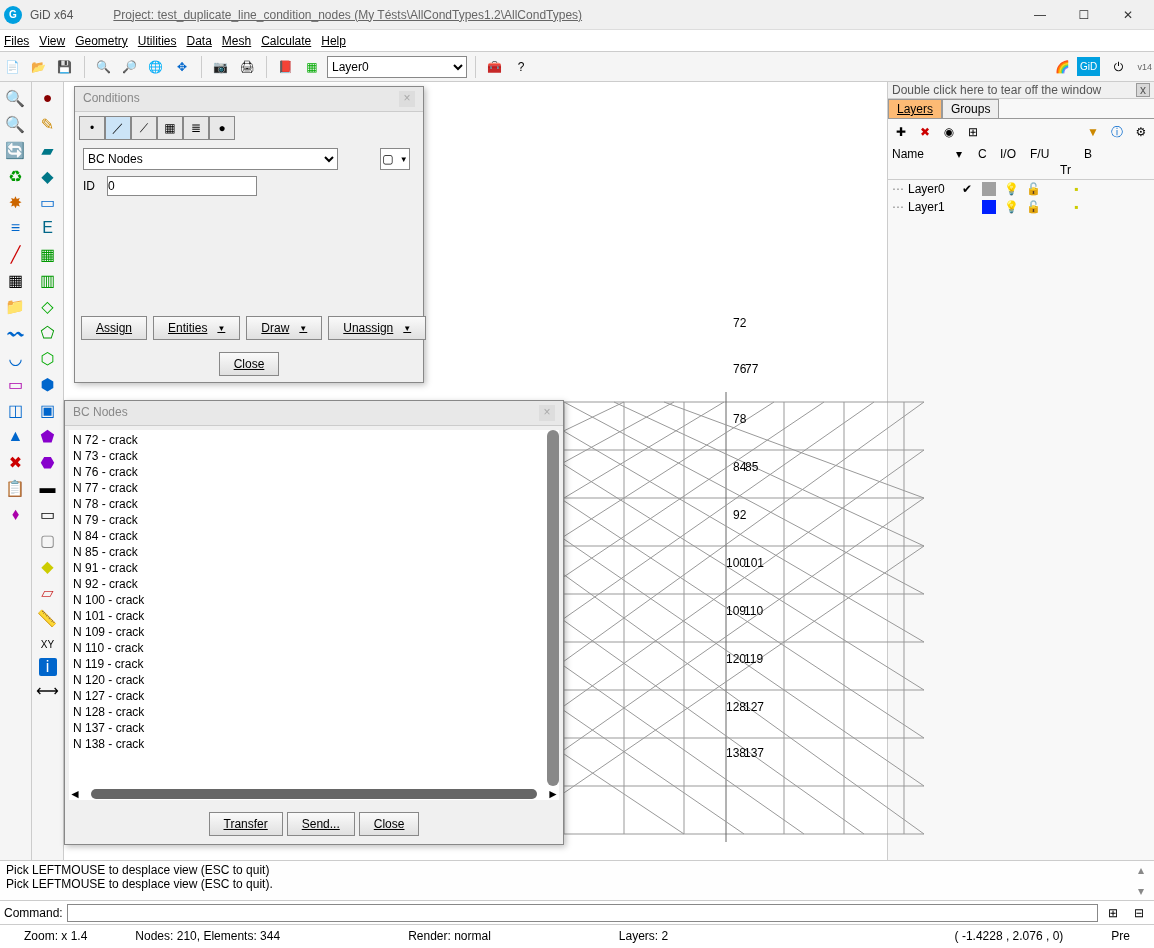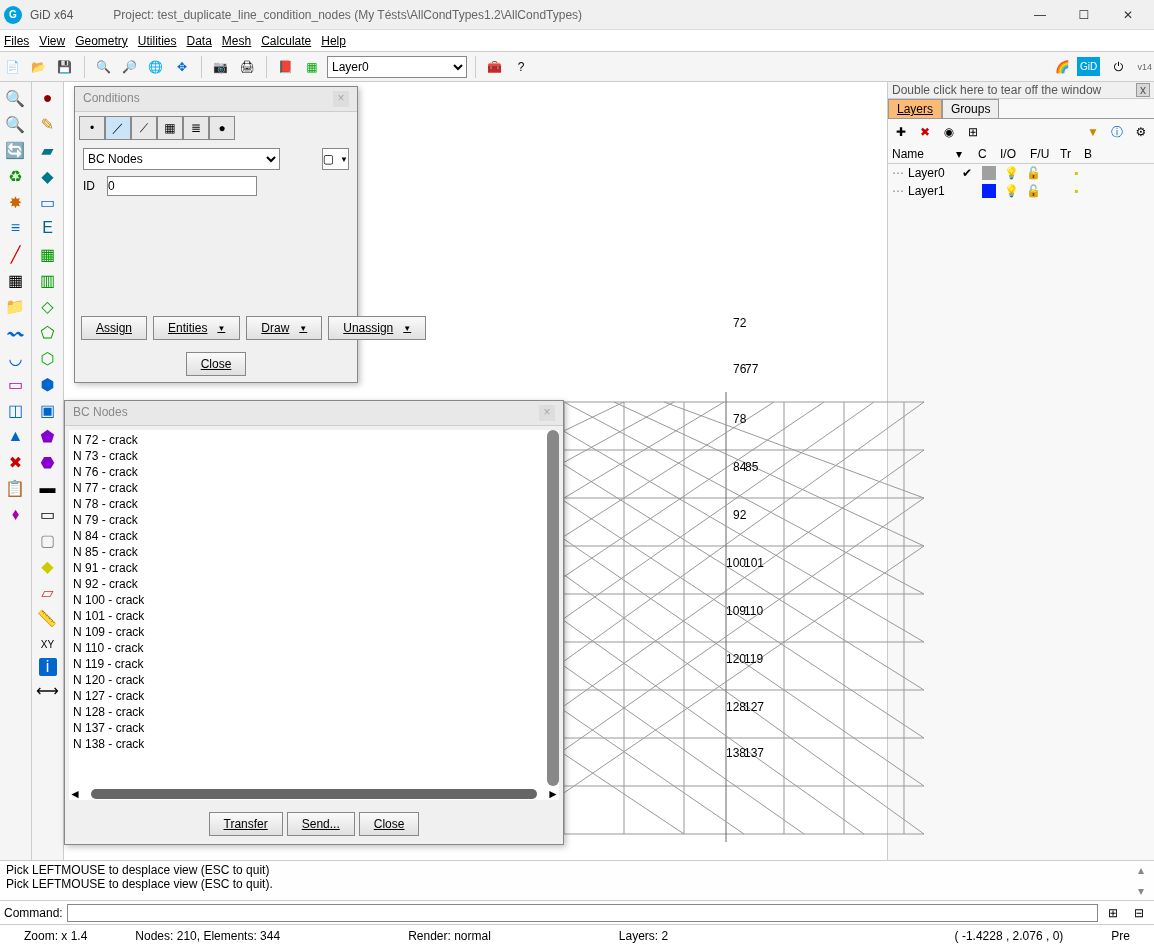--- a/index.html
+++ b/index.html
@@ -1,20 +1,20 @@
 <!DOCTYPE html>
 <html><head>
 <meta charset="utf-8">
 <style>
 * { box-sizing: border-box; margin: 0; padding: 0; font-family: "Segoe UI", Tahoma, sans-serif; font-size: 12px; }
 html, body { width: 1154px; height: 948px; overflow: hidden; background: #fff; }
 .titlebar { height: 30px; background: #f0f0f0; display: flex; align-items: center; padding: 0 4px; color: #555; border-bottom: 1px solid #ddd; }
 .titlebar .icon { width: 18px; height: 18px; background: #00a0e0; border-radius: 9px; display: inline-block; margin-right: 8px; color:#fff; text-align:center; line-height:18px; font-size:10px; font-weight:bold;}
 .titlebar .title-app { font-weight: normal; }
-.titlebar .title-proj { margin-left: 40px; color:#666;}
+.titlebar .title-proj { margin-left: 40px; color:#666;text-decoration:underline;}
 .titlebar .win-ctrls { margin-left: auto; display: flex; }
 .titlebar .win-ctrls div { width: 44px; height: 28px; text-align: center; line-height: 28px; color: #333; cursor:pointer;}
 .menubar { height: 22px; background: #fff; border-bottom: 1px solid #ccc; display: flex; align-items: center; padding: 0 4px; gap: 10px; }
 .menubar span { cursor: pointer; }
 .toolbar { height: 30px; background: #f5f5f5; border-bottom: 1px solid #ccc; display: flex; align-items: center; padding: 2px; gap: 4px;}
 .toolbar .sep { width: 1px; height: 22px; background: #ccc; margin: 0 4px;}
 .tb-btn { width: 22px; height: 22px; display:inline-flex; align-items:center; justify-content:center; cursor:pointer; border:1px solid transparent;}
 .tb-select{ height:22px; width:140px; border:1px solid #888; background:#fff;}
 .main { display: flex; height: 778px; }
 .left-tools { width: 32px; background: #f5f5f5; border-right: 1px solid #ccc; display:flex; flex-direction:column; gap:2px; padding-top:4px; align-items:center;}
@@ -27,21 +27,21 @@
 .tabs { display:flex; border-bottom:1px solid #999;}
 .tab { padding:2px 8px; border:1px solid #999; border-bottom:none; background:#eee; cursor:pointer;}
 .tab.active { background:#fdba74; font-weight:normal; text-decoration:underline;}
 .layer-toolbar{ display:flex; gap:2px; padding:2px;}
 .layer-header{ display:flex; padding:2px 4px; gap:8px; border-bottom:1px solid #ccc; font-size:11px;}
 .layer-row{ display:flex; padding:2px 4px; gap:8px; font-size:11px; align-items:center;}
 .lyr-swatch{width:14px;height:14px;}
 .panel { position:absolute; background:#f0f0f0; border:1px solid #888; box-shadow:2px 2px 6px rgba(0,0,0,0.25);}
 .panel-hd { background:#e8e8e8; color:#888; padding:4px 8px; border-bottom:1px solid #ccc; display:flex;}
 .panel-hd .x{margin-left:auto; width:16px;height:16px;background:#ddd; text-align:center; cursor:pointer;color:#aaa;}
-.cond-panel{left:10px; top:4px; width:284px;}
+.cond-panel{left:10px; top:4px; width:350px;}
 .cond-tabs{display:flex; gap:0; padding:4px;}
 .cond-tab{width:26px;height:24px; border:1px solid #888; background:#e8e8e8; display:flex;align-items:center;justify-content:center; cursor:pointer;}
 .cond-tab.active{background:#cce4f7;}
 .cond-body{padding:4px 8px;}
 .cond-select{width:255px;height:22px;border:1px solid #888;background:#fff;}
 .geom-btn{margin-left:42px;width:30px;height:22px;border:1px solid #888;background:#fff;}
 .field-row{display:flex; align-items:center; gap:4px; margin-top:6px;}
 .field-row label{width:20px;}
 .field-row input{width:150px;height:20px;border:1px solid #888;}
 .btn-row{display:flex; gap:6px; padding:6px; margin-top:110px; justify-content:space-between;}
@@ -335,21 +335,21 @@
       <span class="tb-btn" style="color:#c80;">▼</span>
       <span class="tb-btn" style="color:#06c;">ⓘ</span>
       <span class="tb-btn">⚙</span>
     </div>
     <div class="layer-header">
       <span style="width:56px;">Name</span>
       <span style="width:14px;">▾</span>
       <span style="width:14px;">C</span>
       <span style="width:22px;">I/O</span>
       <span style="width:22px;">F/U</span>
-      <span style="width:16px;">Tr</span>
+      <span style="width:16px;margin-top:16px;">Tr</span>
       <span style="width:14px;">B</span>
     </div>
     <div id="layer-rows">
         <div class="layer-row">
           <span style="width:8px;color:#888;">⋯</span>
     <span style="width:46px;">Layer0</span>
     <span style="width:12px;">✔</span>
     <span class="lyr-swatch" style="background:#a0a0a0;"></span>
     <span style="width:14px;color:#cc0;">💡</span>
     <span style="width:18px;color:#888;">🔓</span>

